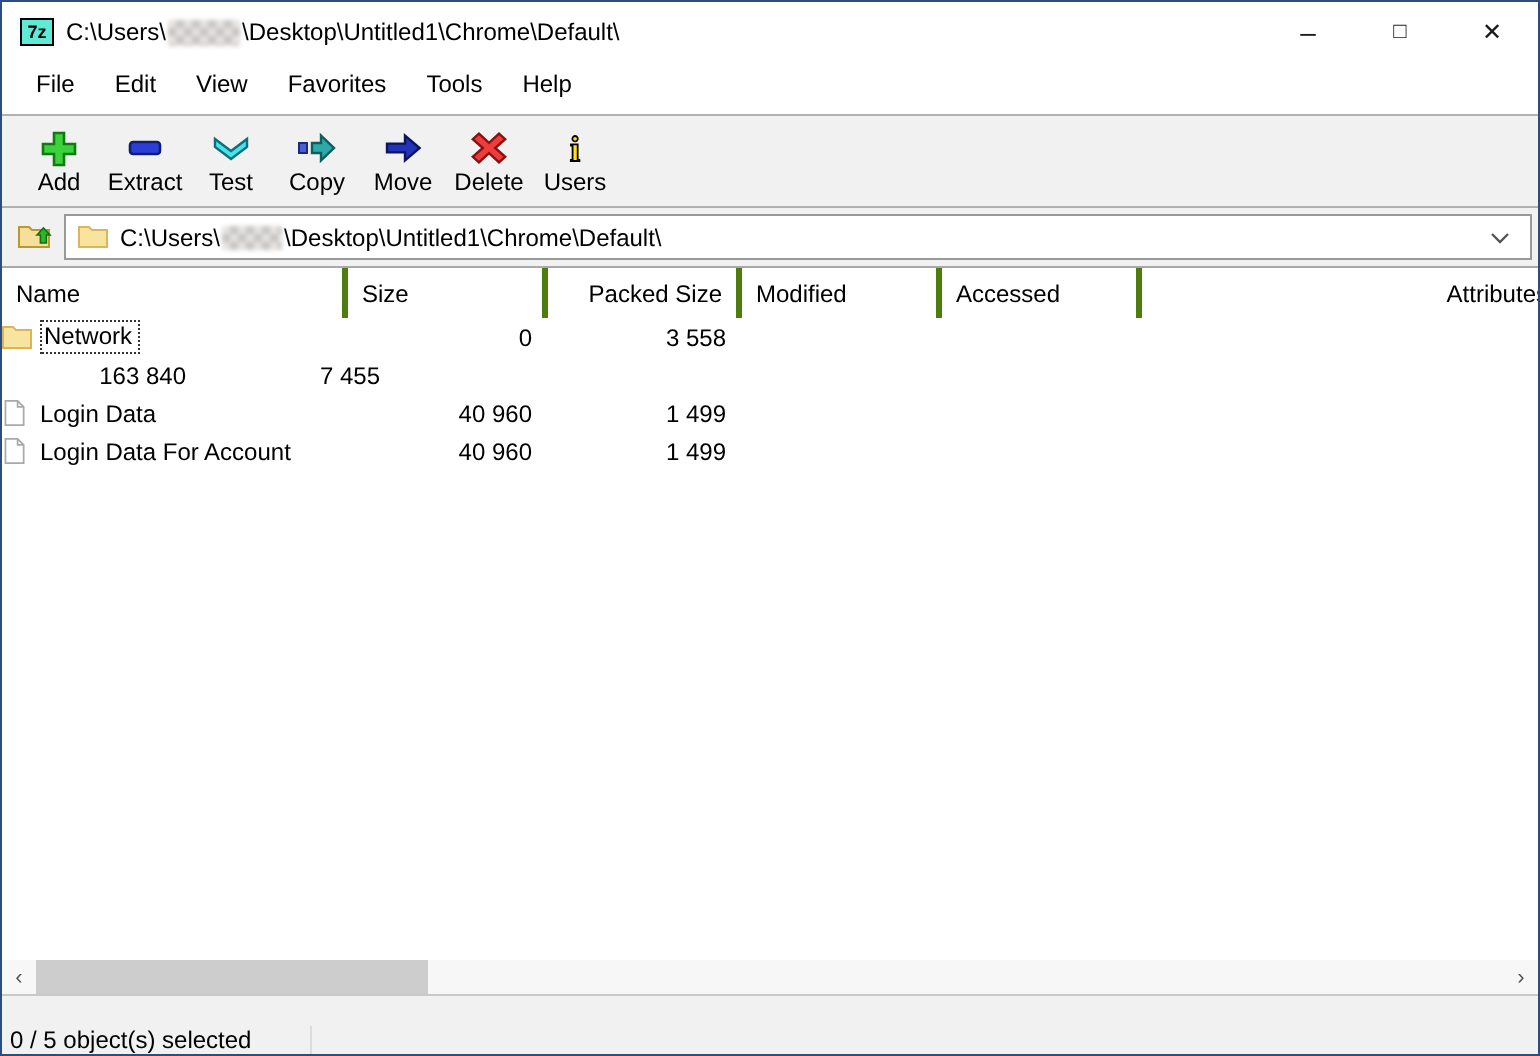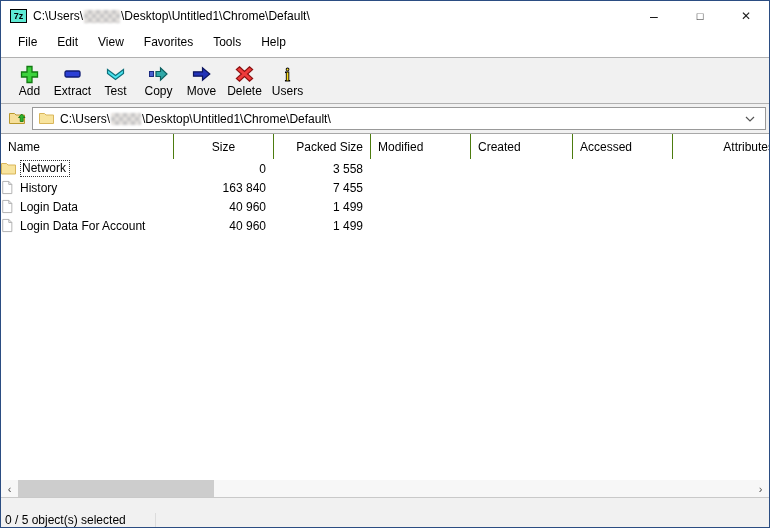--- a/index.html
+++ b/index.html
@@ -57,23 +57,23 @@
   .combo {
     flex:1; height:23px; background:#fff; border:1px solid #999;
     display:flex; align-items:center; padding:0 2px 0 6px; gap:6px; overflow:hidden;
   }
   .combo .path { display:flex; align-items:center; white-space:pre; }
   .combo .chevron { margin-left:auto; padding:0 8px; display:flex; align-items:center; }
 
   
   .list { flex:1; background:#fff; display:flex; flex-direction:column; overflow:hidden; }
   .header-row { display:flex; height:25px; flex-shrink:0; align-items:stretch; }
-  .hcell { display:flex; align-items:center; padding:0 7px; border-right:1px solid #4d7c0f; overflow:hidden; }
+  .hcell { display:flex; align-items:center; padding:0 7px; border-right:3px solid #4d7c0f; overflow:hidden; }
   .hcell.c-name   { width:173px; }
-  .hcell.c-size   { width:100px; justify-content:center; }
+  .hcell.c-size   { width:100px; justify-content:flex-start; }
   .hcell.c-packed { width:97px;  justify-content:flex-end; }
   .hcell.c-mod    { width:100px; }
   .hcell.c-created{ width:102px; }
   .hcell.c-acc    { width:100px; }
   .hcell.c-attr   { flex:1; justify-content:flex-end; border-right:none; padding-right:1px; }
   .hcell.c-attr span { white-space:nowrap; margin-right:-6px; }
 
   .rows { flex:1; }
   .row { display:flex; height:19px; align-items:center; }
   .cell { overflow:hidden; white-space:nowrap; }
@@ -214,23 +214,20 @@
         </div>
       <div class="hcell c-size">
           <span>Size</span>
         </div>
       <div class="hcell c-packed">
           <span>Packed Size</span>
         </div>
       <div class="hcell c-mod">
           <span>Modified</span>
         </div>
-      <div class="hcell c-created">
-          <span>Created</span>
-        </div>
       <div class="hcell c-acc">
           <span>Accessed</span>
         </div>
       <div class="hcell c-attr">
           <span>Attributes</span>
         </div>
     </div>
 
     <div class="rows">
 
@@ -241,29 +238,20 @@
                 <path d="M0.5 1.5 h5 l1.5 1.5 h7.5 v9 H0.5 Z" fill="#f8e49e" stroke="#d9b65b"></path>
               </svg>
             </span>
           <span class="focusbox">Network</span>
         </div>
         <div class="cell c-size">0</div>
         <div class="cell c-packed">3 558</div>
       </div>
 
       <div class="row">
-        <div class="cell c-name">
-          <span class="ficon">
-              <svg viewBox="0 0 15 15" width="13" height="15">
-                <path d="M2 0.5 h7 l3.5 3.5 v10.5 H2 Z" fill="#fff" stroke="#a9a9a9"></path>
-                <path d="M9 0.5 V4 h3.5" fill="none" stroke="#a9a9a9"></path>
-              </svg>
-            </span>
-          <span>History</span>
-        </div>
         <div class="cell c-size">163 840</div>
         <div class="cell c-packed">7 455</div>
       </div>
 
       <div class="row">
         <div class="cell c-name">
           <span class="ficon">
               <svg viewBox="0 0 15 15" width="13" height="15">
                 <path d="M2 0.5 h7 l3.5 3.5 v10.5 H2 Z" fill="#fff" stroke="#a9a9a9"></path>
                 <path d="M9 0.5 V4 h3.5" fill="none" stroke="#a9a9a9"></path>

